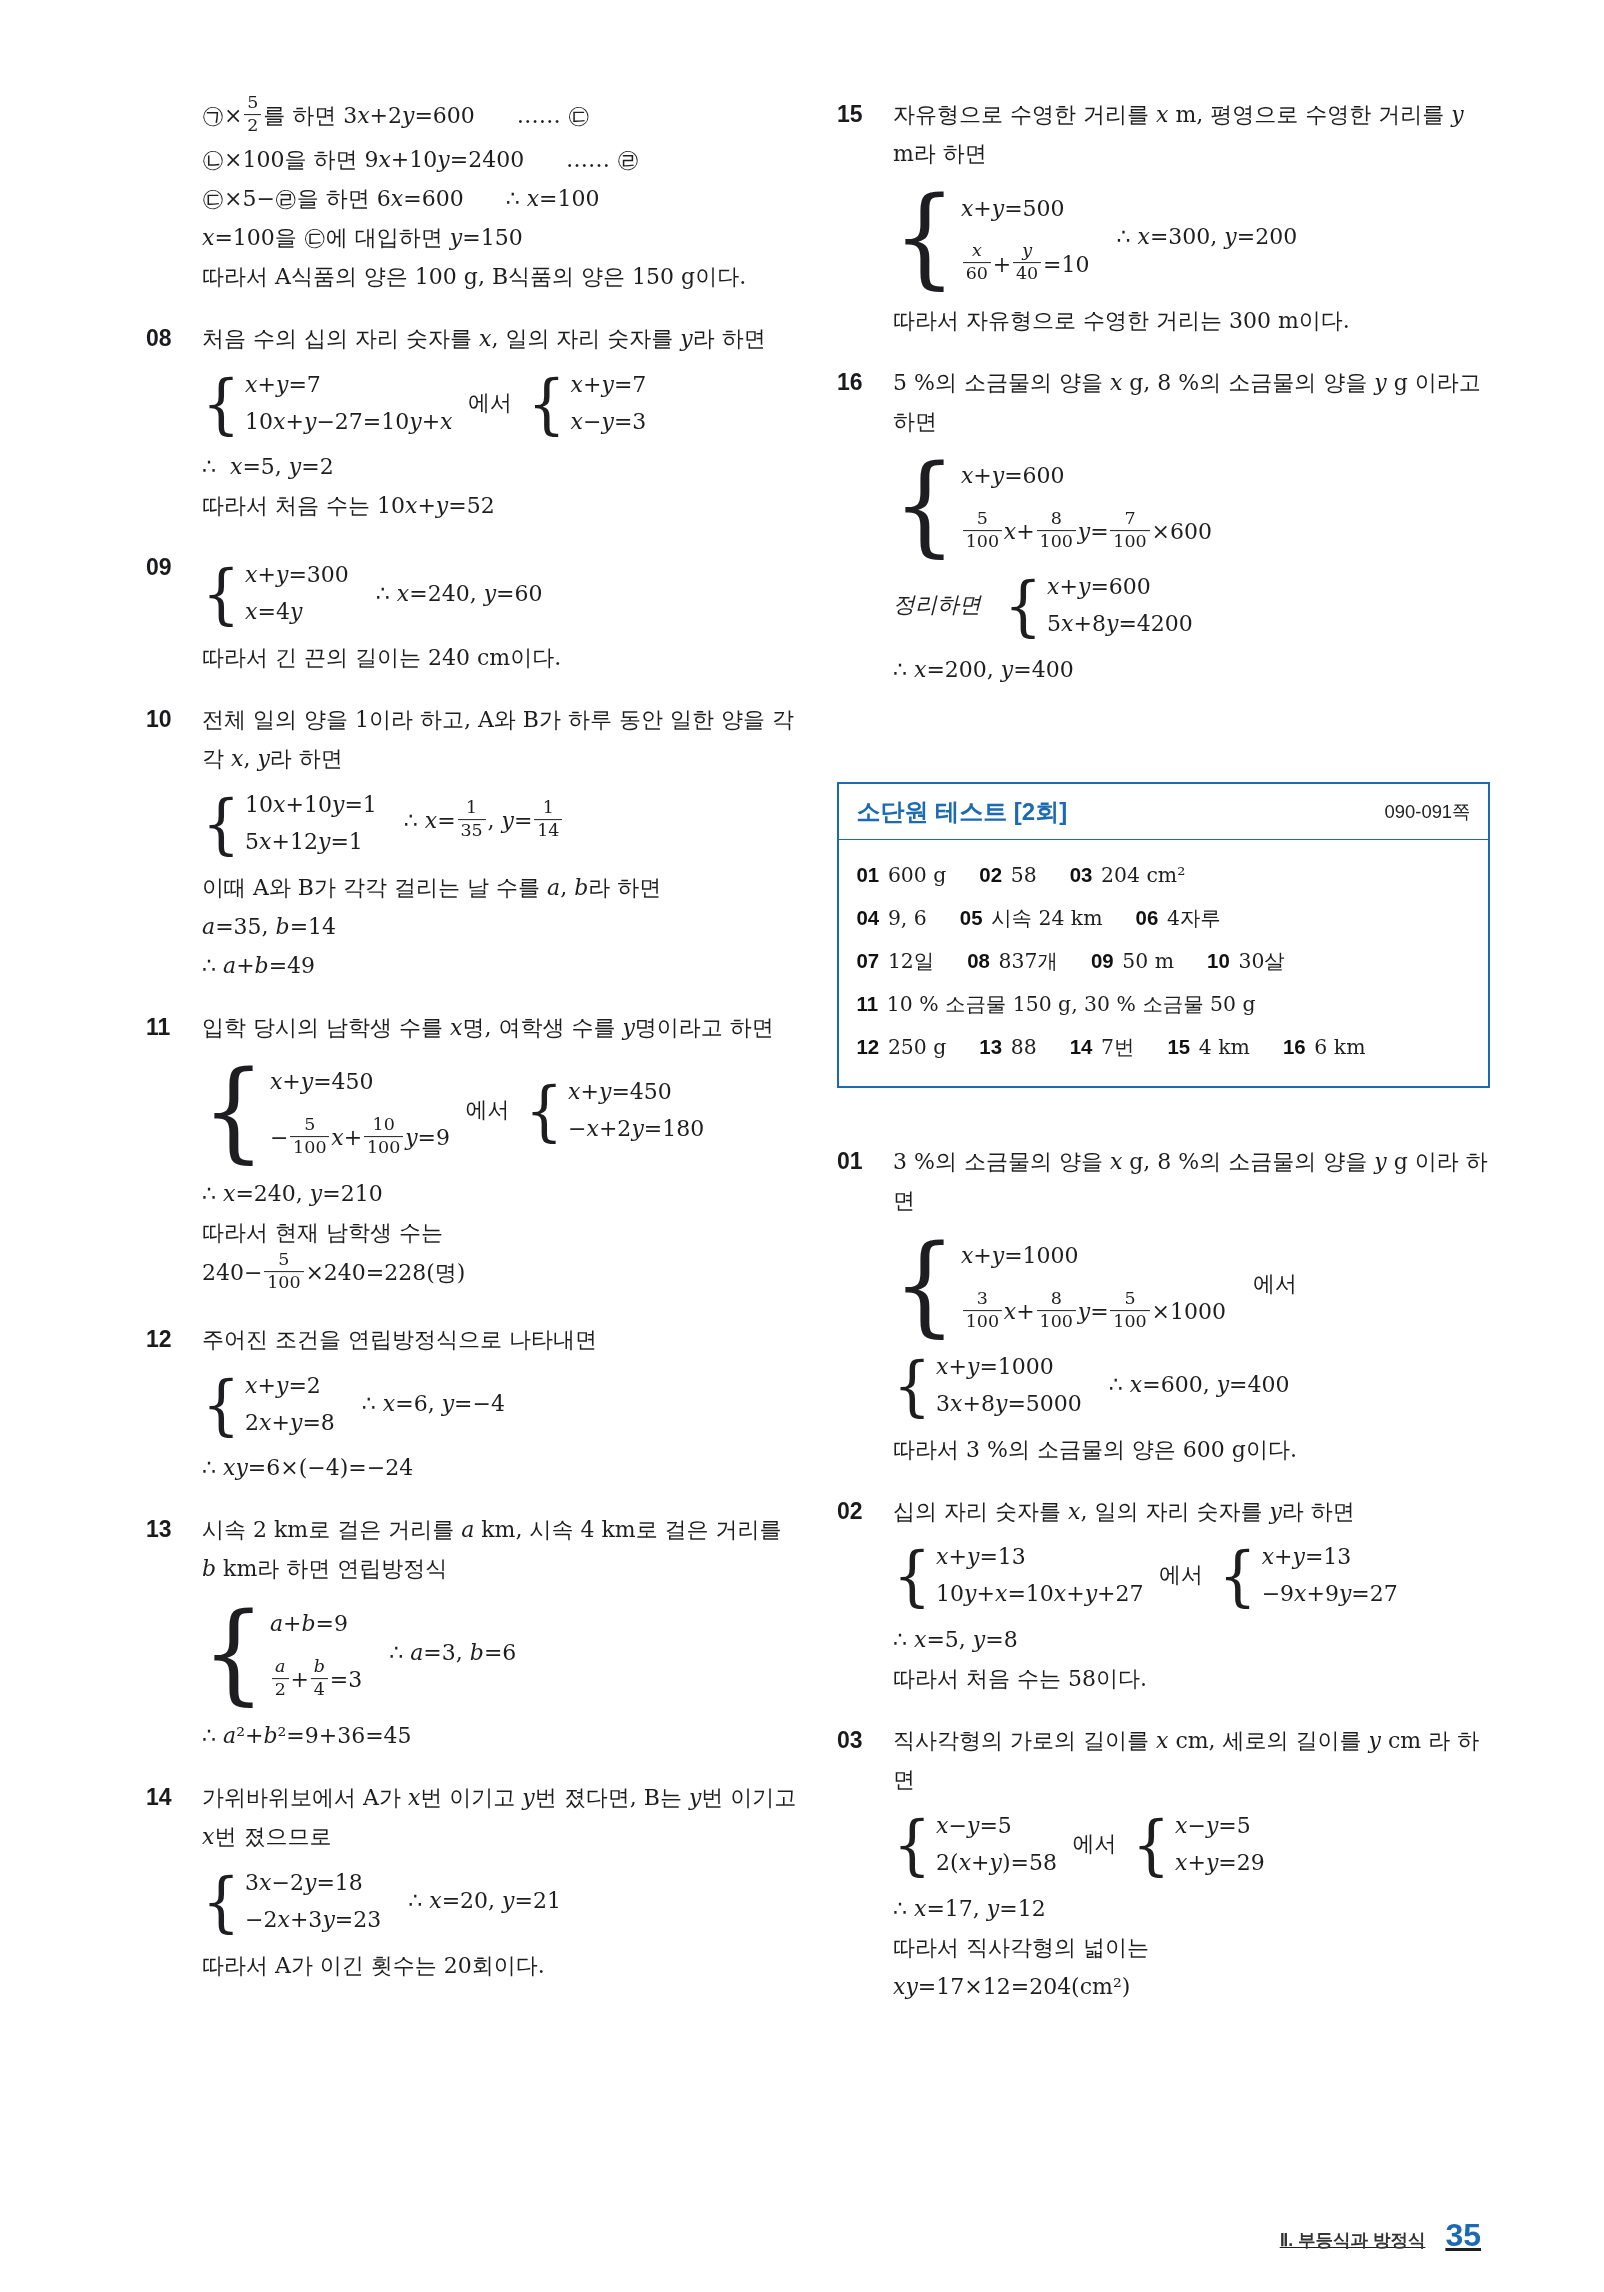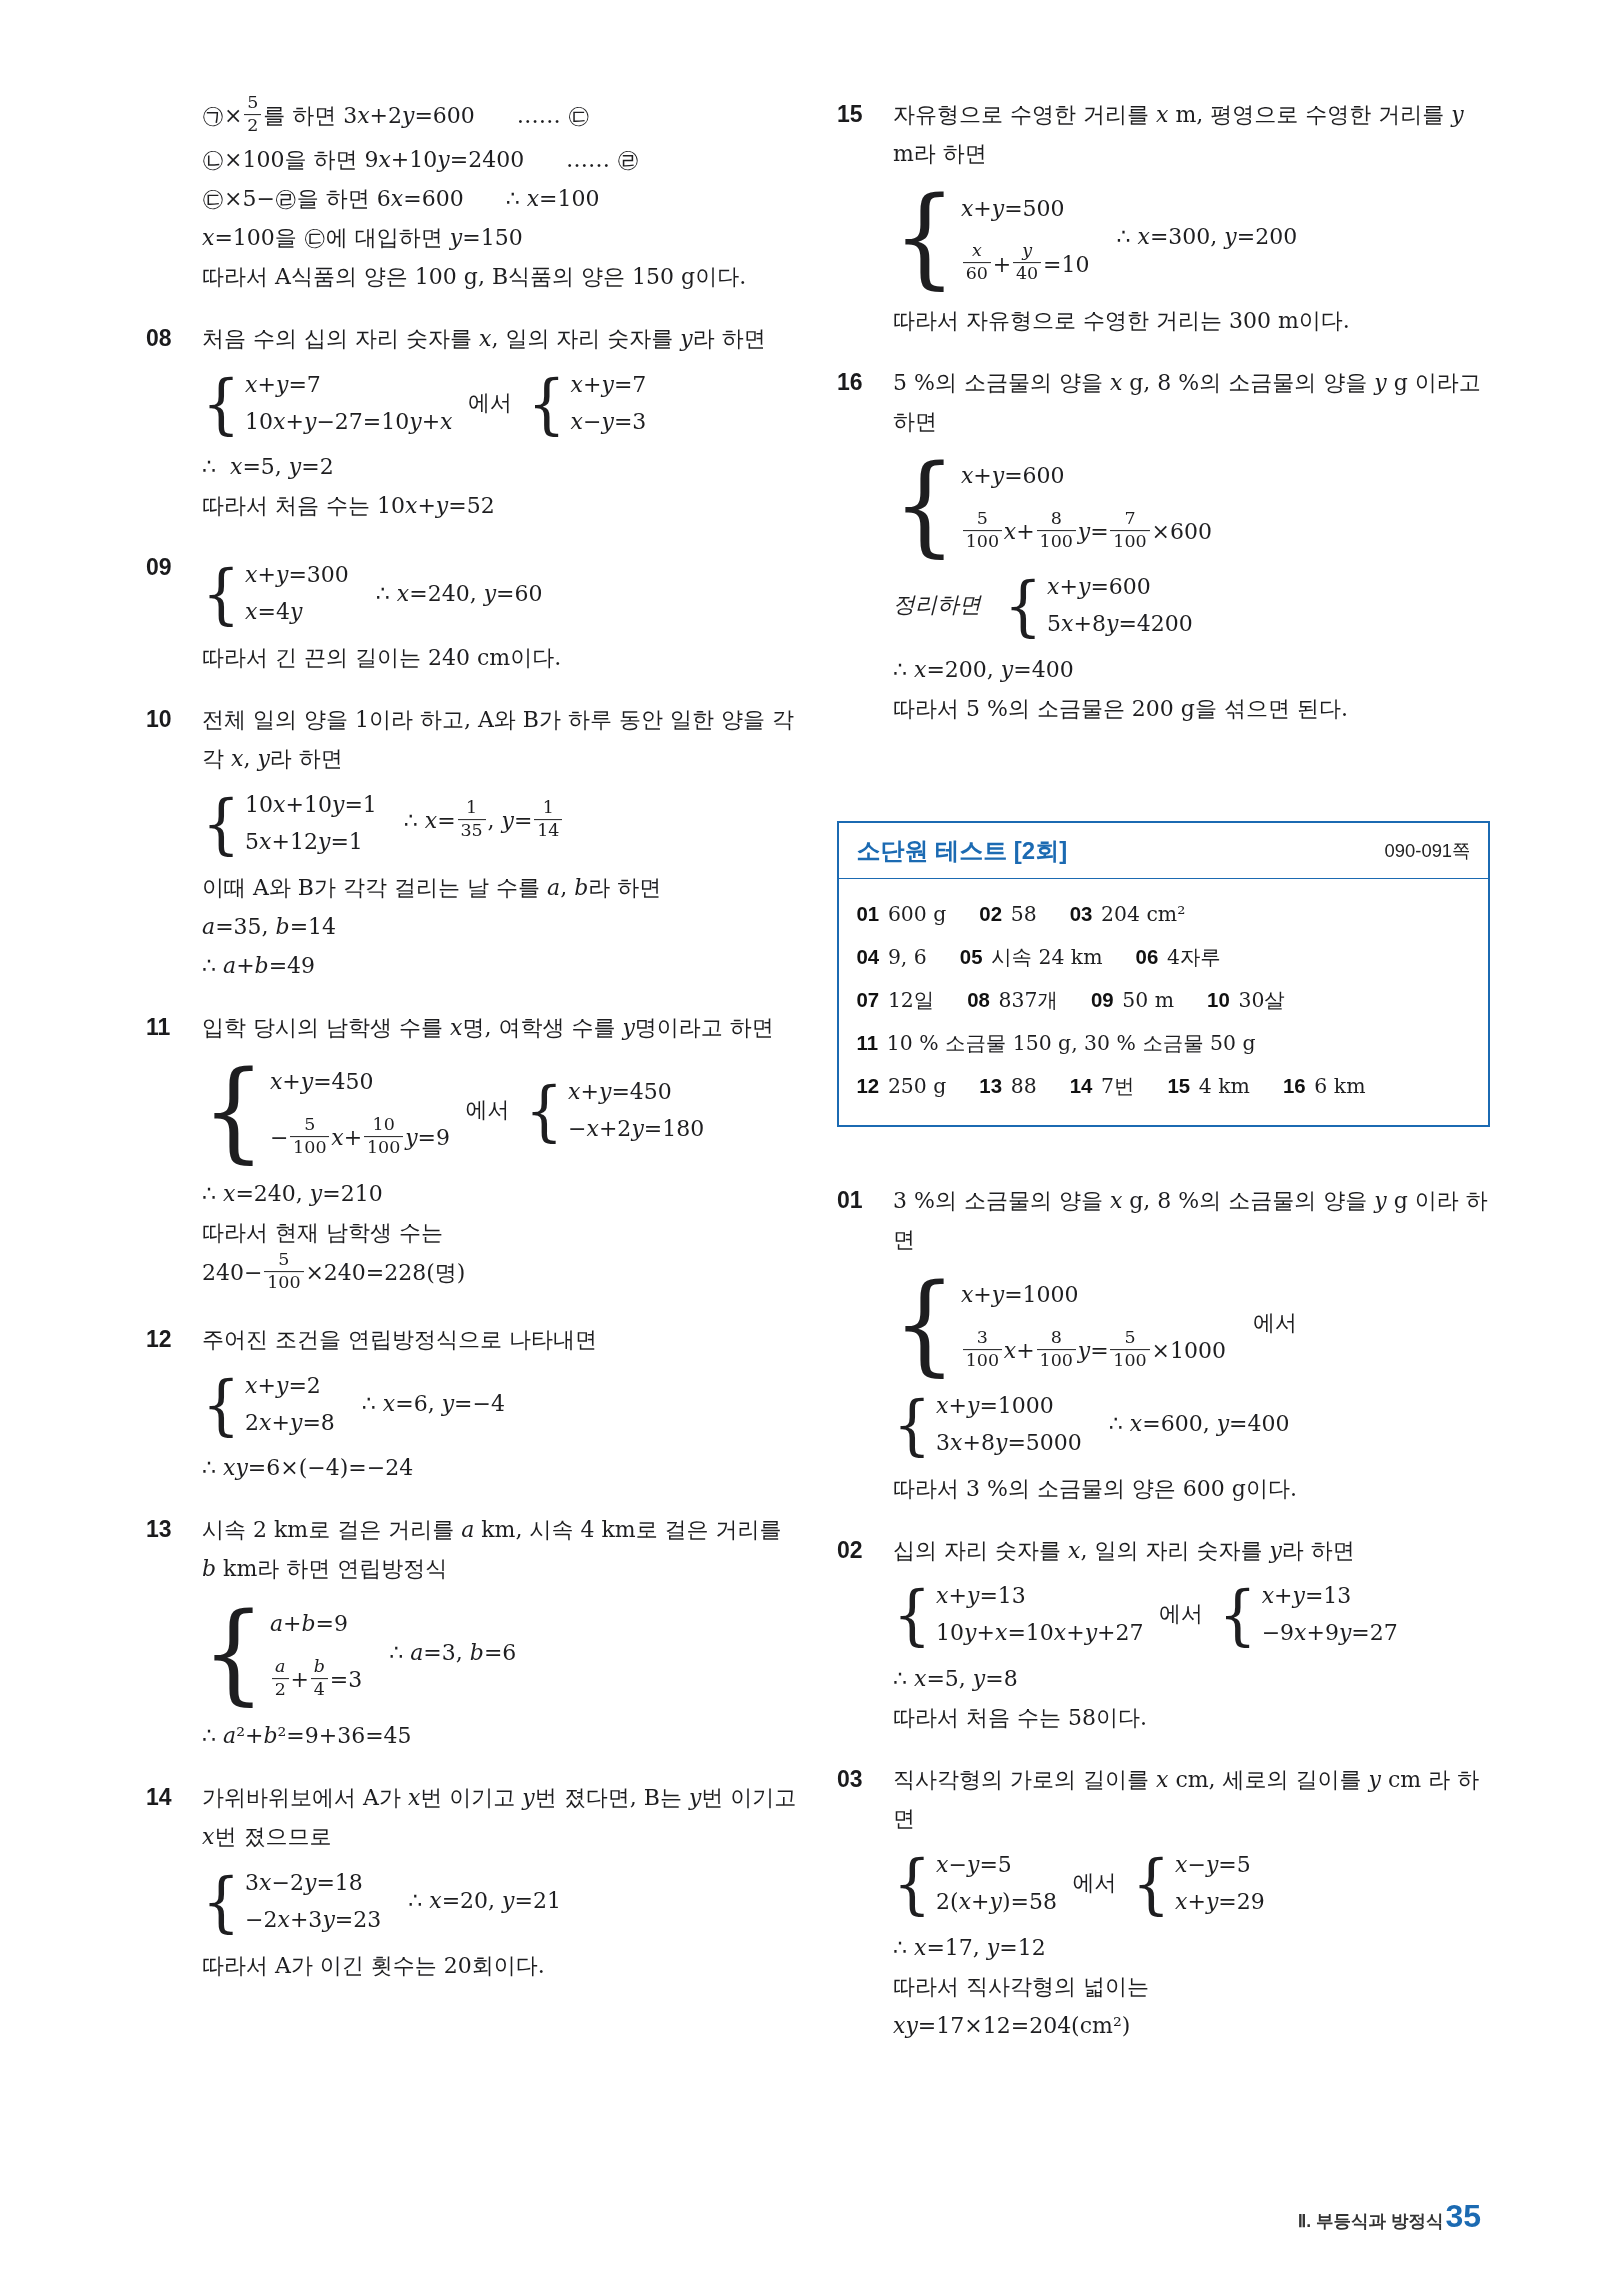--- a/index.html
+++ b/index.html
@@ -60,22 +60,22 @@
     font-weight:700;font-size:24px;
   }
   .ansref{font-family:"Liberation Sans",sans-serif;font-size:18.4px;color:#222;}
   .ansbody{padding:13.6px 17.5px 17.5px 17.5px;}
   .ansrow{display:flex;flex-wrap:wrap;column-gap:33px;font-size:20.4px;line-height:43px;}
   .ansitem{white-space:nowrap;}
   .ansnum{font-family:"Liberation Sans",sans-serif;font-weight:700;margin-right:8.7px;color:#111;}
   .ansval{color:#1e1e20;}
 
   .footer{
-    position:absolute;right:124px;bottom:58px;
-    display:flex;align-items:baseline;gap:2px;
+    position:absolute;right:124px;bottom:39px;
+    display:flex;align-items:baseline;gap:20px;text-decoration:underline;
   }
   .chapter{
     font-family:"Liberation Sans",sans-serif;
     font-weight:700;font-size:17.5px;color:#333;
   }
   .pageno{
     font-family:"Liberation Sans",sans-serif;
     font-weight:700;font-size:32px;color:var(--accent);
   }
 </style>
@@ -268,21 +268,20 @@
               <span class="pre">정리하면</span>
               <span class="sys">
                 <span class="brace">{</span>
                 <span class="sysrows">
                   <span class="sysrow"><i class="v">x</i>+<i class="v">y</i>=600</span>
                   <span class="sysrow">5<i class="v">x</i>+8<i class="v">y</i>=4200</span>
                 </span>
               </span>
             </div>
             <div class="line">∴ <i class="v">x</i>=200, <i class="v">y</i>=400</div>
-            <div class="line">따라서 5 %의 소금물은 200 g을 섞으면 된다.</div>
           </div>
         </div>
         <div class="ansbox">
           <div class="anshead">
             <span class="anstitle">소단원 테스트 [2회]</span>
             <span class="ansref">090-091쪽</span>
           </div>
           <div class="ansbody">
             <div class="ansrow">
               <span class="ansitem"><span class="ansnum">01</span><span class="ansval">600 g</span></span>

